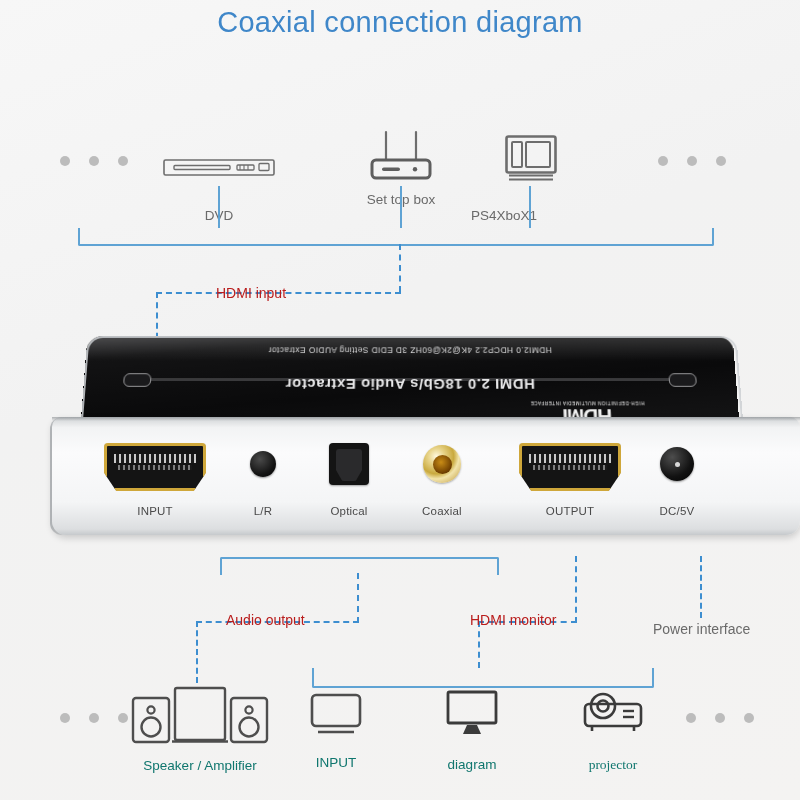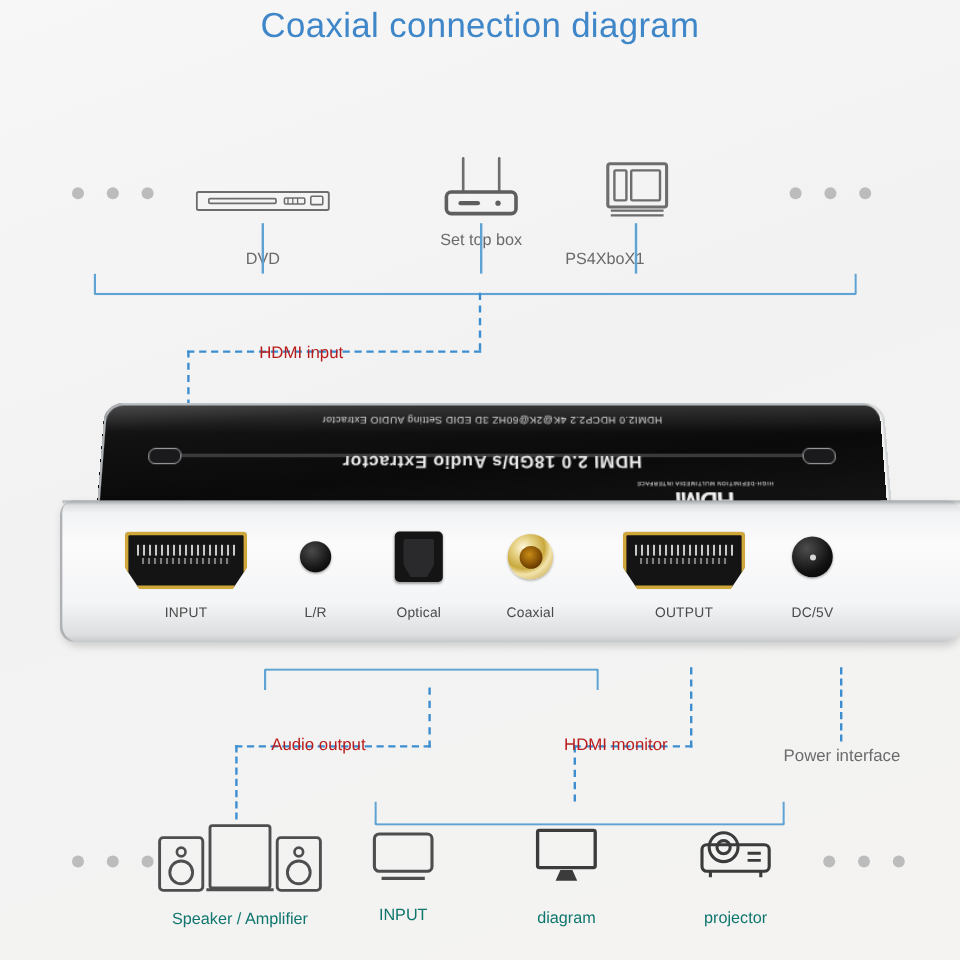--- a/index.html
+++ b/index.html
@@ -476,13 +476,13 @@
       <rect x="2" y="14" width="56" height="22" rx="4" fill="none" stroke="#3b3b3b" stroke-width="2.6"></rect>
       <circle cx="20" cy="16" r="12" fill="none" stroke="#3b3b3b" stroke-width="2.6"></circle>
       <circle cx="20" cy="16" r="5.5" fill="none" stroke="#3b3b3b" stroke-width="2.6"></circle>
       <line x1="40" y1="21" x2="51" y2="21" stroke="#3b3b3b" stroke-width="2.4"></line>
       <line x1="40" y1="27" x2="51" y2="27" stroke="#3b3b3b" stroke-width="2.4"></line>
       <line x1="9" y1="36" x2="9" y2="41" stroke="#3b3b3b" stroke-width="2.6"></line>
       <line x1="51" y1="36" x2="51" y2="41" stroke="#3b3b3b" stroke-width="2.6"></line>
     </svg>
   </span>
 </div>
-<div class="abs caption dark" style="left:563px; top:757px; width:100px;">projector</div>
+<div class="abs caption dark" style="left:563px; top:757px; width:100px;font-family:Liberation Serif, serif;">projector</div>
 
 </body></html>

